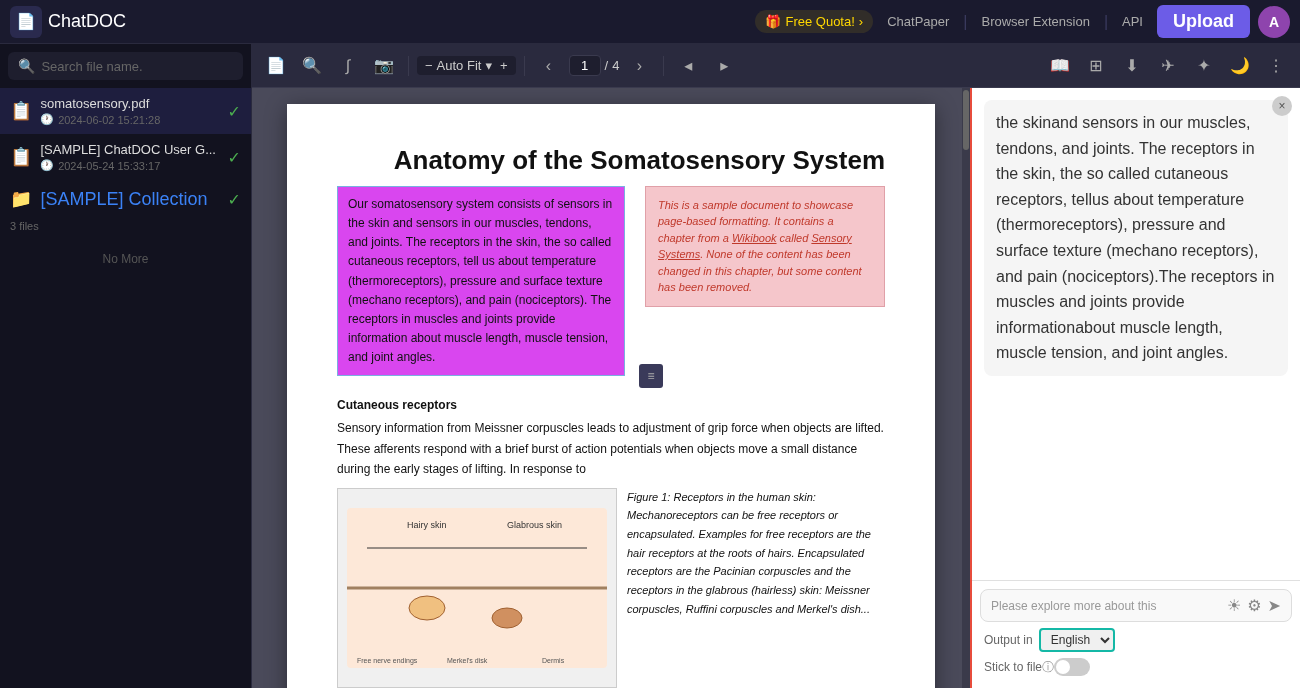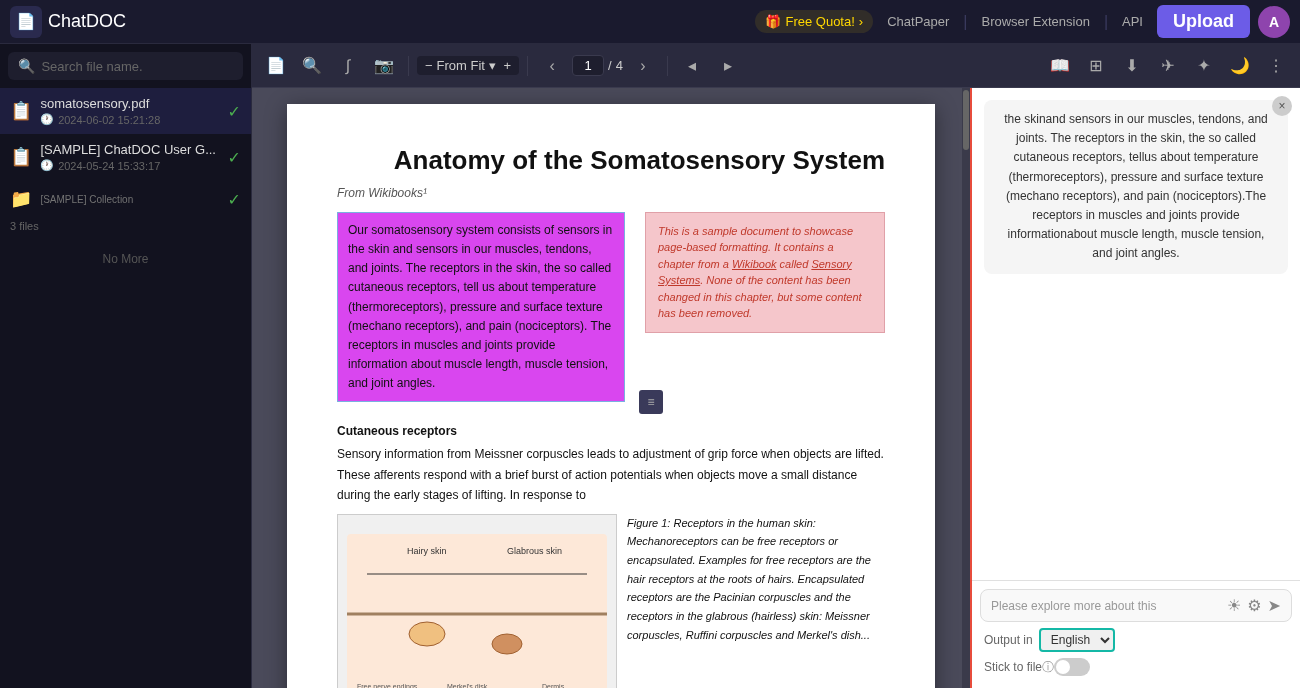--- a/index.html
+++ b/index.html
@@ -66,21 +66,21 @@
       position: relative;
     }
     .sidebar-item.active { background: #1e1e3e; }
     .sidebar-item-icon { font-size: 18px; flex-shrink: 0; }
     .sidebar-item-content { flex: 1; overflow: hidden; }
     .sidebar-item-title { font-size: 13px; color: #ddd; white-space: nowrap; overflow: hidden; text-overflow: ellipsis; }
     .sidebar-item-date { font-size: 11px; color: #666; display: flex; align-items: center; gap: 4px; margin-top: 2px; }
     .sidebar-item-check { color: #4caf50; font-size: 16px; margin-left: auto; }
     .sidebar-collection { display: flex; align-items: center; gap: 8px; padding: 8px 10px; cursor: pointer; }
     .sidebar-collection-icon { font-size: 18px; }
-    .sidebar-collection-title { font-size: 10px; color: #737373; }
+    .sidebar-collection-title { font-size: 18px; color: #3b82f6; }
     .sidebar-files-count { font-size: 11px; color: #666; padding: 2px 10px 6px 10px; }
     .sidebar-no-more { text-align: center; color: #555; font-size: 12px; padding: 10px; margin-top: 4px; }
 
     
     .pdf-toolbar {
       height: 44px;
       background: #2a2a3e;
       display: flex;
       align-items: center;
       padding: 0 8px;
@@ -191,28 +191,27 @@
       display: flex;
       flex-direction: column;
       overflow: hidden;
     }
     .chat-messages {
       flex: 1;
       overflow-y: auto;
       padding: 12px;
     }
     .chat-message-text {
-      font-size: 12px;
+      font-size: 16px;
       line-height: 1.6;
       color: #333;
       background: #f5f5f5;
       border-radius: 8px;
       padding: 10px 12px;
       margin-bottom: 10px;
-      text-align: center;
     }
     .chat-close-btn {
       position: absolute;
       top: 8px; right: 8px;
       width: 20px; height: 20px;
       background: #ccc;
       border-radius: 50%;
       display: flex; align-items: center; justify-content: center;
       font-size: 12px; color: #555; cursor: pointer;
     }
@@ -349,21 +348,21 @@
   <div class="content-area">
 
     <div class="pdf-toolbar">
       <button class="pdf-toolbar-btn">📄</button>
       <button class="pdf-toolbar-btn">🔍</button>
       <button class="pdf-toolbar-btn">∫</button>
       <button class="pdf-toolbar-btn">📷</button>
       <div class="pdf-toolbar-sep"></div>
       <div class="pdf-zoom-control">
         <span>−</span>
-        <span>From Fit</span>
+        <span>Auto Fit</span>
         <span>▾</span>
         <span style="margin-left:4px;">+</span>
       </div>
       <div class="pdf-toolbar-sep"></div>
       <button class="pdf-toolbar-btn">‹</button>
       <div class="pdf-page-control">
         <input class="pdf-page-input" type="text" value="1" style="">
         <span>/</span>
         <span>4</span>
       </div>
@@ -380,21 +379,20 @@
       <button class="pdf-toolbar-btn">✦</button>
       <button class="pdf-toolbar-btn">🌙</button>
       <button class="pdf-toolbar-btn">⋮</button>
     </div>
 
     <div class="pdf-chat-area">
 
       <div class="pdf-canvas">
         <div class="pdf-page">
           <div class="pdf-title">Anatomy of the Somatosensory System</div>
-          <div class="pdf-wikibooks">From Wikibooks¹</div>
 
           <div class="pdf-float-row">
             <div class="pdf-highlight-box">Our somatosensory system consists of sensors in the skin and sensors in our muscles, tendons, and joints. The receptors in the skin, the so called cutaneous receptors, tell us about temperature (thermoreceptors), pressure and surface texture (mechano receptors), and pain (nociceptors). The receptors in muscles and joints provide information about muscle length, muscle tension, and joint angles.</div>
             <div style="position:relative;">
               <div class="pdf-note-box">
                 <em>This is a sample document to showcase page-based formatting. It contains a chapter from a <em style="text-decoration:underline;color:#c0392b;">Wikibook</em> called <em style="text-decoration:underline;color:#c0392b;">Sensory Systems</em>. None of the content has been changed in this chapter, but some content has been removed.</em>
               </div>
               <div style="position:absolute;bottom:-4px;left:4px;width:24px;height:24px;background:#3a3a5a;border-radius:3px;display:flex;align-items:center;justify-content:center;">
                 <span style="color:#aaa;font-size:12px;">≡</span>
               </div>

